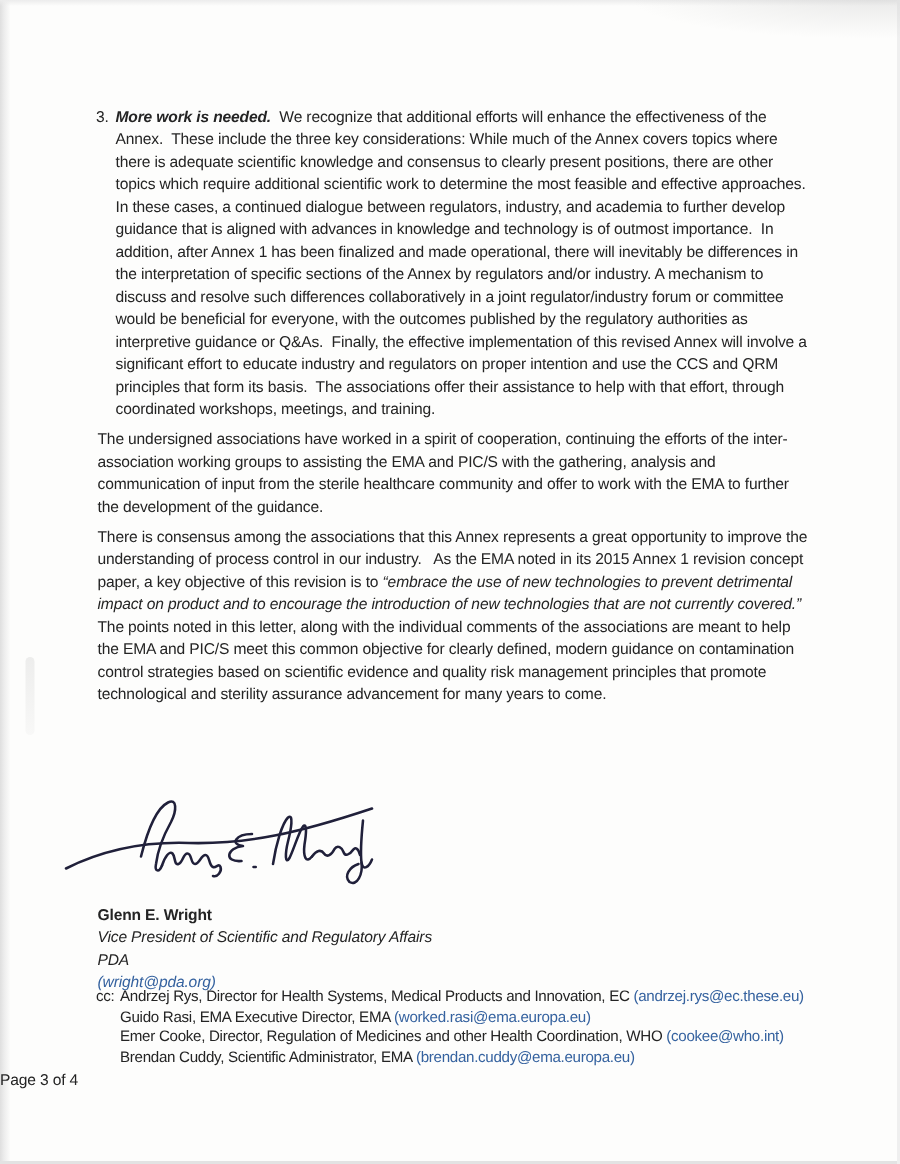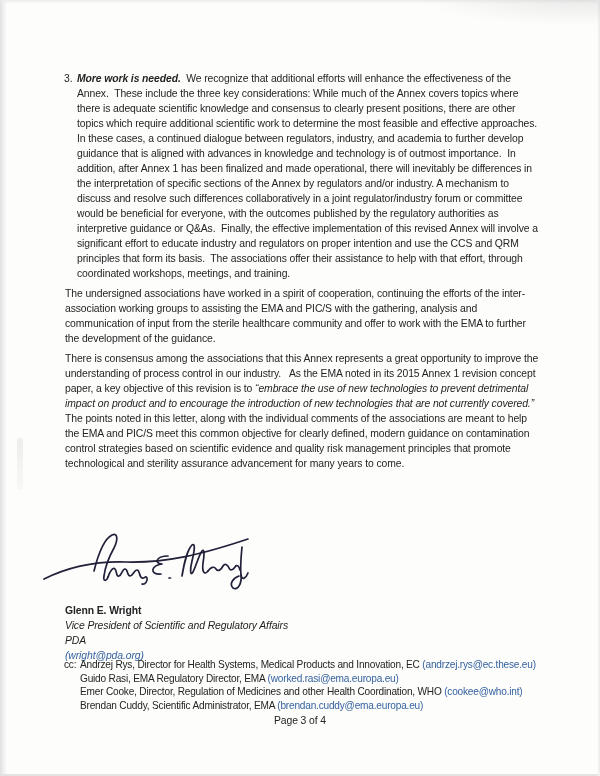--- a/index.html
+++ b/index.html
@@ -45,21 +45,21 @@
   .sig-email{font-style:italic;}
 
   
   .cc-block{position:absolute;left:64px;top:658px;width:505px;display:flex;
     font-size:10.1px;line-height:13.5px;letter-spacing:-0.2px;}
   .cc-label{flex:none;width:16px;}
   .cc-lines{flex:1;}
   .cc-line{white-space:pre-wrap;}
 
   
-  .footer{position:absolute;left:0;top:715px;width:600px;text-align:center;
+  .footer{position:absolute;left:0;top:715px;width:600px;
     font-size:10.4px;letter-spacing:-0.1px;}
 </style>
 </head>
 <body>
 
 <div class="page">
   <div class="edge-left"></div>
   <div class="edge-top"></div>
   <div class="edge-bottom"></div>
   <div class="edge-right"></div>
@@ -99,20 +99,20 @@
     <div class="sig-name">Glenn E. Wright</div>
     <div class="sig-role">Vice President of Scientific and Regulatory Affairs</div>
     <div class="sig-role">PDA</div>
     <div class="sig-email"><span class="link">(wright@pda.org)</span></div>
   </div>
 
   <div class="cc-block">
     <div class="cc-label">cc:</div>
     <div class="cc-lines">
       <div class="cc-line"><span>Andrzej Rys, Director for Health Systems, Medical Products and Innovation, EC </span><span class="link">(andrzej.rys@ec.these.eu)</span></div>
-      <div class="cc-line"><span>Guido Rasi, EMA Regulatory Director, EMA </span><span class="link">(worked.rasi@ema.europa.eu)</span></div>
+      <div class="cc-line"><span>Guido Rasi, EMA Executive Director, EMA </span><span class="link">(worked.rasi@ema.europa.eu)</span></div>
       <div class="cc-line"><span>Emer Cooke, Director, Regulation of Medicines and other Health Coordination, WHO </span><span class="link">(cookee@who.int)</span></div>
       <div class="cc-line"><span>Brendan Cuddy, Scientific Administrator, EMA </span><span class="link">(brendan.cuddy@ema.europa.eu)</span></div>
     </div>
   </div>
 
   <div class="footer">Page 3 of 4</div>
 </div>
 
 </body></html>

